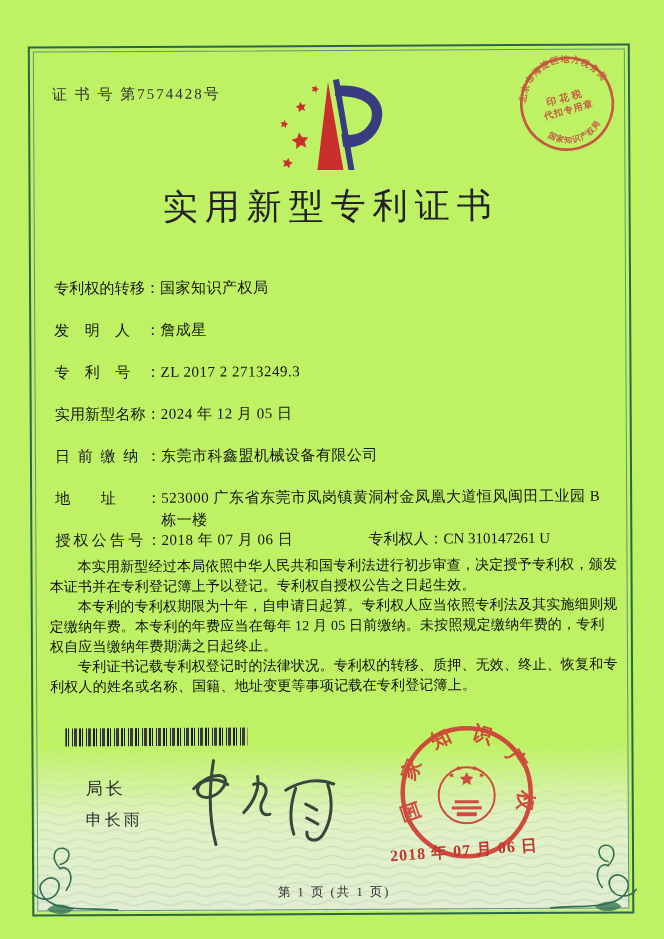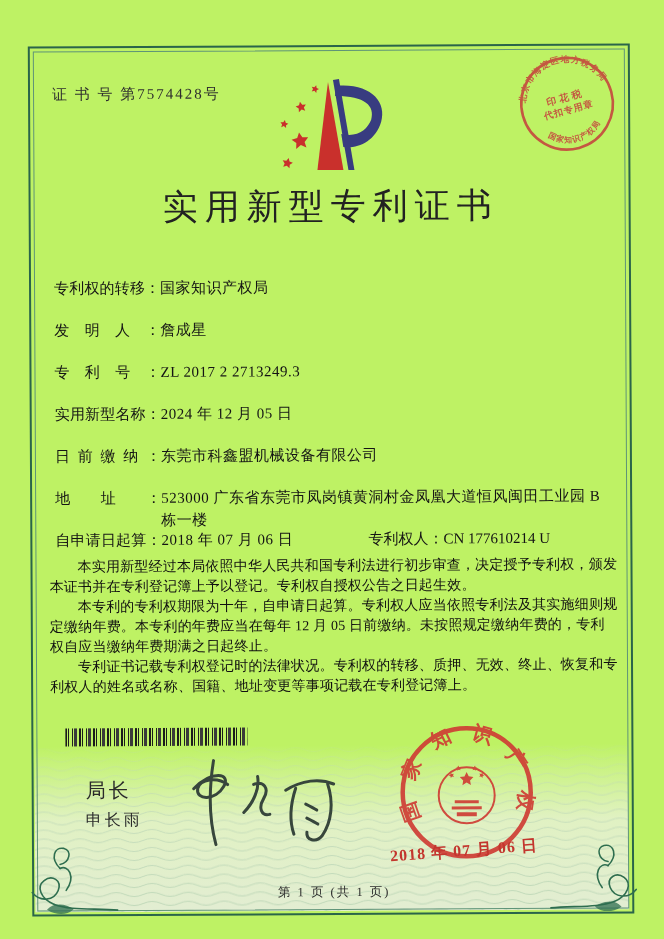--- a/index.html
+++ b/index.html
@@ -20,21 +20,21 @@
   .lbl{display:inline-block;width:106px;vertical-align:top;text-align:justify;text-align-last:justify;}
   .val{display:inline-block;vertical-align:top;max-width:440px;letter-spacing:.5px;}
   .r1{top:276px}.r2{top:318px}.r3{top:360px}.r4{top:402px}.r5{top:444px}.r6{top:486px}.r7{top:528px}
   .grant-no{position:absolute;left:313px;top:0;}
   .paras{position:absolute;left:49px;top:556px;width:568px;font-size:14px;line-height:20px;color:#101010;}
   .paras p{margin:0;text-indent:2em;letter-spacing:.2px;}
   .barcode{position:absolute;left:64px;top:727px;width:182px;height:18px;
        background:repeating-linear-gradient(90deg,#1b1b1b 0 2px,transparent 2px 3px,#1b1b1b 3px 4px,
        transparent 4px 7px,#222 7px 8px,transparent 8px 9px,#3a3a3a 9px 12px,transparent 12px 14px);}
   .waves{position:absolute;left:33px;top:745px;}
-  .director-title{position:absolute;left:84px;top:776px;font-size:20px;letter-spacing:3px;
+  .director-title{position:absolute;left:84px;top:776px;font-size:17px;letter-spacing:3px;
        font-family:"Liberation Sans","DejaVu Sans",sans-serif;color:#2a2a2a;}
   .director-name{position:absolute;left:84px;top:809px;font-size:16px;letter-spacing:3px;
        font-family:"Liberation Sans","DejaVu Sans",sans-serif;color:#2a2a2a;}
   .signature{position:absolute;left:158px;top:750px;}
   .ip-seal{position:absolute;left:394px;top:722px;opacity:.92;}
   .seal-date{position:absolute;left:388px;top:840px;width:190px;font-size:16px;color:#c3362e;
        letter-spacing:1px;transform:rotate(-4deg);font-weight:bold;}
   .footer{position:absolute;left:0;right:0;top:884px;text-align:center;font-size:12.5px;
        letter-spacing:2px;color:#2b2b2b;}
   .flourish{position:absolute;}
@@ -145,23 +145,23 @@
   <div class="row r4">
     <span class="lbl">实用新型名称：</span><span class="val">2024 年 12 月 05 日</span>
   </div>
   <div class="row r5">
     <span class="lbl">日前缴纳：</span><span class="val">东莞市科鑫盟机械设备有限公司</span>
   </div>
   <div class="row r6">
     <span class="lbl">地址：</span><span class="val">523000 广东省东莞市凤岗镇黄洞村金凤凰大道恒风闽田工业园 B 栋一楼</span>
   </div>
   <div class="row r7">
-    <span class="lbl">自申请日起算：</span><span class="val">2018 年 07 月 06 日</span>
+    <span class="lbl">授权公告号：</span><span class="val">2018 年 07 月 06 日</span>
     <span class="grant-no">
-      <span>专利权人：</span><span>CN 177610214 U</span>
+      <span>专利权人：</span><span>CN 310147261 U</span>
     </span>
   </div>
 
   <div class="paras">
     <p>本实用新型经过本局依照中华人民共和国专利法进行初步审查，决定授予专利权，颁发本证书并在专利登记簿上予以登记。专利权自授权公告之日起生效。</p>
     <p>本专利的专利权期限为十年，自申请日起算。专利权人应当依照专利法及其实施细则规定缴纳年费。本专利的年费应当在每年 12 月 05 日前缴纳。未按照规定缴纳年费的，专利权自应当缴纳年费期满之日起终止。</p>
     <p>专利证书记载专利权登记时的法律状况。专利权的转移、质押、无效、终止、恢复和专利权人的姓名或名称、国籍、地址变更等事项记载在专利登记簿上。</p>
   </div>
 
   <div class="barcode"></div>

